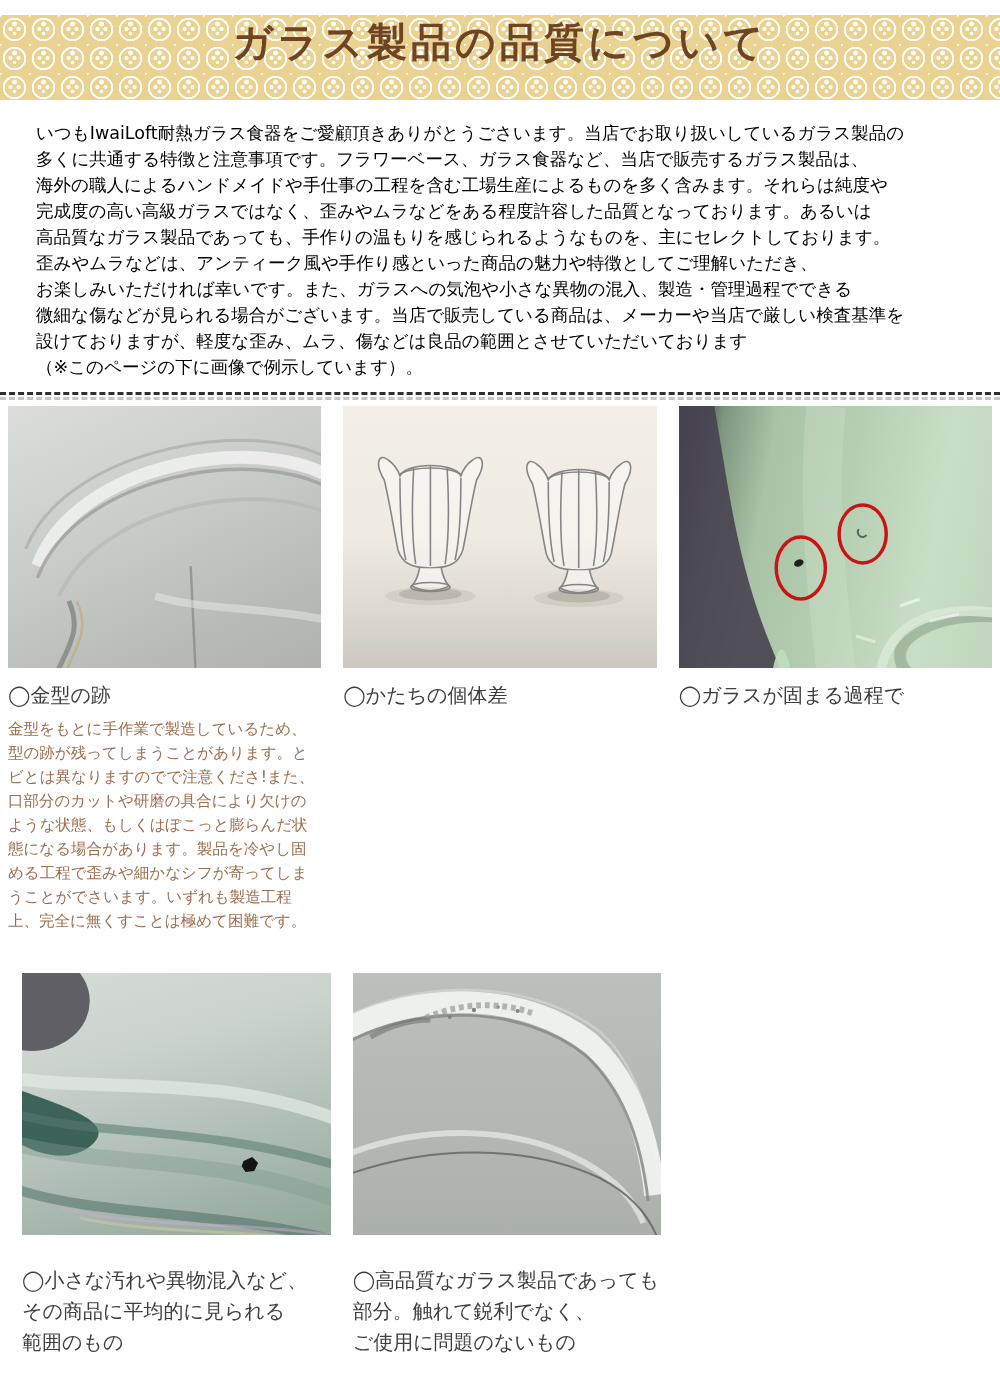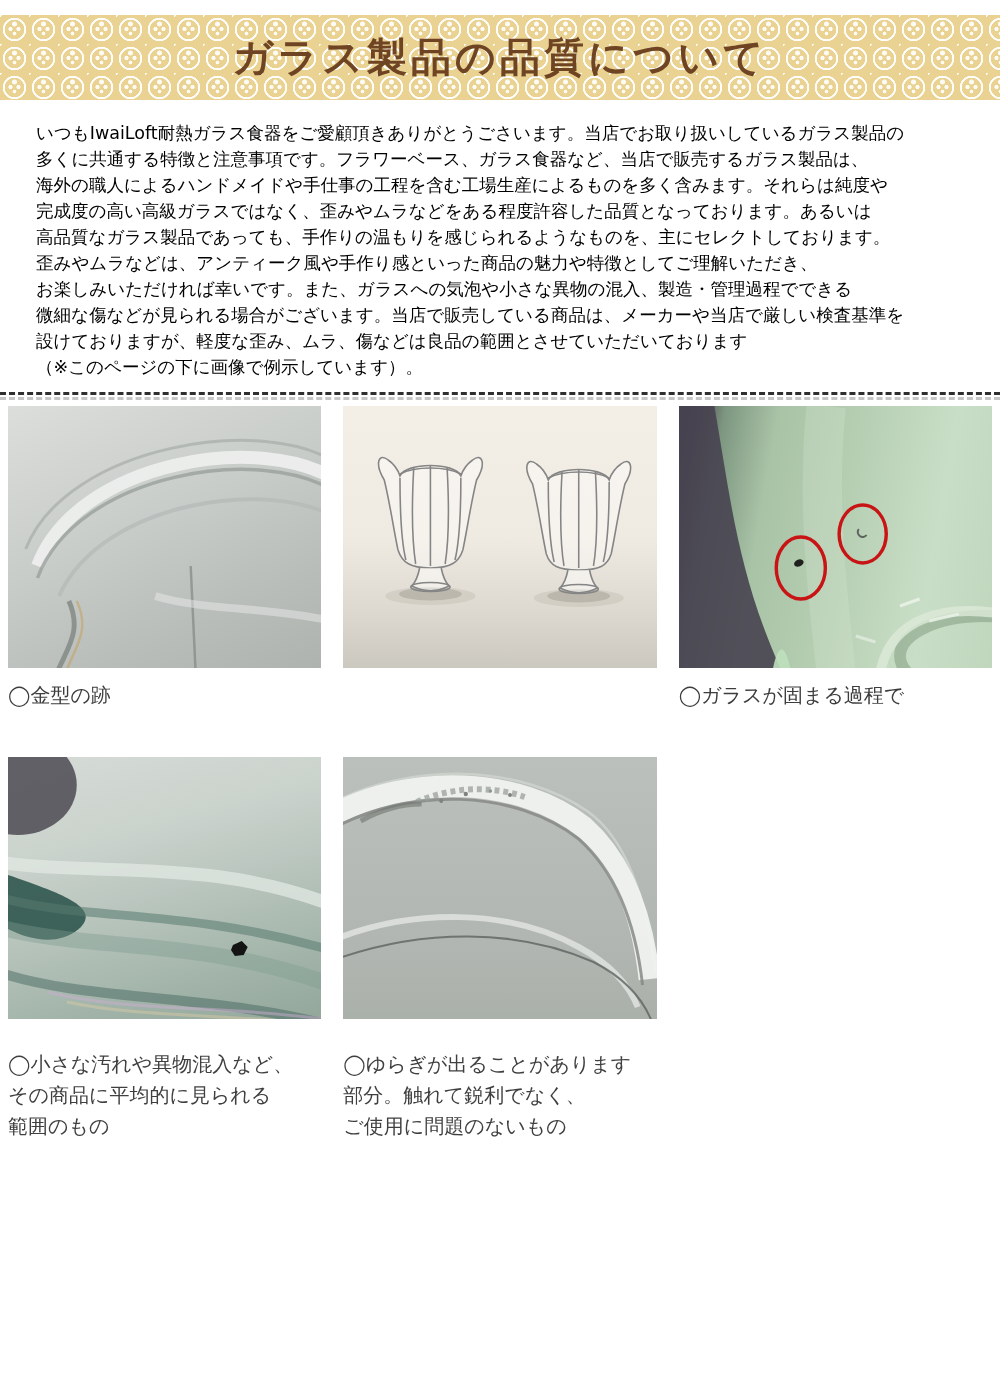--- a/index.html
+++ b/index.html
@@ -3,21 +3,21 @@
 <meta charset="utf-8">
 <style>
   html,body{margin:0;padding:0;}
   body{
     width:1000px;height:1376px;overflow:hidden;background:#ffffff;
     font-family:"DejaVu Sans","Liberation Sans",sans-serif;
   }
   
   .banner{
     margin-top:15px;height:85px;
-    display:flex;align-items:center;justify-content:center;
+    display:flex;align-items:flex-start;justify-content:center;
     background-color:#e9d292;
     background-image:
       radial-gradient(circle at 14.5px 14.5px, rgba(255,255,255,0) 9.5px, rgba(255,255,255,.95) 10px, rgba(255,255,255,.95) 11.5px, rgba(255,255,255,0) 12px),
       radial-gradient(circle at 14.5px 9px,  rgba(255,255,255,.92) 2.2px, rgba(255,255,255,0) 2.8px),
       radial-gradient(circle at 10.5px 14px, rgba(255,255,255,.9) 1.8px, rgba(255,255,255,0) 2.4px),
       radial-gradient(circle at 18.5px 14px, rgba(255,255,255,.9) 1.8px, rgba(255,255,255,0) 2.4px),
       radial-gradient(circle at 14.5px 18.5px, rgba(255,255,255,.9) 1.6px, rgba(255,255,255,0) 2.2px),
       radial-gradient(circle at 0px 0px, rgba(255,255,255,.9) 1.7px, rgba(255,255,255,0) 2.2px);
     background-size:29px 29px;
   }
@@ -29,21 +29,21 @@
     margin:20px 36px 0 36px;color:#000000;
     font-size:17.5px;line-height:26px;white-space:pre-line;
   }
   
   .divider{margin-top:12px;}
   .divider .d1{border-top:3px dashed #2f2f2f;}
   .divider .d2{border-top:3px dashed #c6c6c6;margin-top:2px;}
   
   .row{display:grid;grid-template-columns:repeat(3,1fr);column-gap:22px;padding:0 8px;}
   .row1{margin-top:6px;}
-  .row2{margin-top:40px;}
+  .row2{margin-top:40px;margin-left:14px;}
   figure{margin:0;}
   .photo{position:relative;height:262px;overflow:hidden;}
   .photo svg{position:absolute;inset:0;width:100%;height:100%;display:block;}
   .sec-h{margin:14px 0 8px 0;font-size:20px;font-weight:normal;color:#3d3d3d;}
   .sec-b{margin:0;font-size:15.5px;line-height:24px;color:#9c6e4e;}
   .red{color:#e2231a;}
   .caption{margin:30px 0 0 0;font-size:20px;line-height:31px;color:#3f3f3f;white-space:pre-line;}
   
   .photo1{background:linear-gradient(155deg,#dbdedb 0%,#c8ccc9 45%,#b9bdba 75%,#afb3b0 100%);}
   .photo2{background:linear-gradient(180deg,#f4efe6 0%,#f0ebe2 50%,#ded9d0 78%,#cbc8c0 100%);}
@@ -86,20 +86,21 @@
           <path d="M30,160 C70,55 260,25 335,75" stroke="#eef0ee" stroke-width="13" fill="none" opacity=".9"></path>
           <path d="M30,172 C70,67 260,37 335,87" stroke="#9aa09c" stroke-width="3.5" fill="none" opacity=".8"></path>
           <path d="M52,190 C95,95 270,70 340,115" stroke="#b6bab7" stroke-width="4" fill="none" opacity=".75"></path>
           <path d="M62,195 C80,235 48,250 42,295" stroke="#848986" stroke-width="5" fill="none" opacity=".85"></path>
           <path d="M70,195 C88,233 58,248 52,292" stroke="#c3a368" stroke-width="2.5" fill="none" opacity=".6"></path>
           <path d="M186,160 L191,266" stroke="#828783" stroke-width="2.5" fill="none" opacity=".7"></path>
           <path d="M150,190 C200,205 260,200 330,215" stroke="#e7e9e7" stroke-width="8" fill="none" opacity=".5"></path>
         </svg>
       </div>
       <h2 class="sec-h">◯金型の跡</h2>
+      <p class="sec-b">金型をもとに手作業で製造しているため、型の跡が残ってしまうことがあります。とビとは異なりますのでで注意くださ!また、口部分のカットや研磨の具合により欠けのような状態、もしくはぽこっと膨らんだ状態になる場合があります。製品を冷やし固める工程で歪みや細かなシフが寄ってしまうことがでさいます。いずれも製造工程上、完全に無くすことは極めて困難です。</p>
     </figure>
 
     <figure class="cell">
       <div class="photo photo2">
         <svg viewBox="0 0 319 262" preserveAspectRatio="none">
           <g stroke="#858585" stroke-width="1.6" fill="rgba(255,255,255,.4)">
             <g transform="translate(34,48)">
               <ellipse cx="55" cy="142" rx="46" ry="9" fill="rgba(130,124,112,.14)" stroke="none"></ellipse>
               <ellipse cx="55" cy="140" rx="32" ry="6.5" fill="rgba(120,114,104,.26)" stroke="none"></ellipse>
               <path d="M8,26 C-2,10 2,-2 12,6 C18,10 22,16 24,22 C30,8 80,8 86,22 C88,16 92,10 98,6 C108,-2 112,10 102,26 C96,50 92,78 88,96 C84,108 76,114 55,114 C34,114 26,108 22,96 C18,78 14,50 8,26 Z"></path>
@@ -121,20 +122,21 @@
               <path d="M55,12 L55,110" fill="none"></path>
               <path d="M72,14 C74,50 74,85 70,108" fill="none"></path>
               <path d="M24,24 C24,60 26,88 30,104" fill="none"></path>
               <path d="M86,24 C86,60 84,88 80,104" fill="none"></path>
               <path d="M44,112 C42,122 40,126 36,130 C48,136 62,136 74,130 C70,126 68,122 66,112" fill="rgba(255,255,255,.5)"></path>
               <ellipse cx="55" cy="131" rx="20" ry="4.5" fill="none"></ellipse>
             </g>
           </g>
         </svg>
       </div>
+      <h2 class="sec-h">◯かたちの個体差</h2>
     </figure>
 
     <figure class="cell">
       <div class="photo photo3">
         <svg viewBox="0 0 319 262" preserveAspectRatio="none">
           <path d="M0,0 L36,0 C52,90 60,170 105,266 L0,266 Z" fill="#474250" opacity=".9"></path>
           <path d="M150,0 C140,90 150,180 160,266" stroke="#d4e4d0" stroke-width="40" fill="none" opacity=".3"></path>
           <ellipse cx="310" cy="250" rx="85" ry="40" fill="none" stroke="#7b987b" stroke-width="12" opacity=".5"></ellipse>
           <path d="M205,266 C215,215 265,195 340,210" stroke="#dcead8" stroke-width="10" fill="none" opacity=".8"></path>
           <path d="M225,200 L245,193" stroke="#eef5ec" stroke-width="3" opacity=".8"></path>
@@ -187,20 +189,20 @@
           <path d="M75,45 C110,30 150,28 185,40" stroke="#9ba09b" stroke-width="6" fill="none" opacity=".75" stroke-dasharray="5 4"></path>
           <circle cx="100" cy="44" r="2" fill="#7e837e"></circle>
           <circle cx="125" cy="37" r="2.2" fill="#7e837e"></circle>
           <circle cx="150" cy="34" r="1.8" fill="#8e938e"></circle>
           <circle cx="170" cy="38" r="2" fill="#7e837e"></circle>
           <path d="M18,64 C40,52 60,47 80,47" stroke="#6f746f" stroke-width="5" fill="none" opacity=".6"></path>
           <path d="M-15,185 C70,150 170,152 240,190 C270,206 290,225 300,250" stroke="#dde0dd" stroke-width="6" fill="none" opacity=".9"></path>
           <path d="M-15,205 C80,170 180,172 255,205 C285,220 305,240 315,266" stroke="#5f635f" stroke-width="2" fill="none" opacity=".8"></path>
         </svg>
       </div>
-      <p class="caption">◯ゆらぎが出ることがあります
+      <p class="caption">◯高品質なガラス製品であっても
 部分。触れて鋭利でなく、
 ご使用に問題のないもの</p>
     </figure>
 
   </section>
 
 </div>
 
 </body></html>

